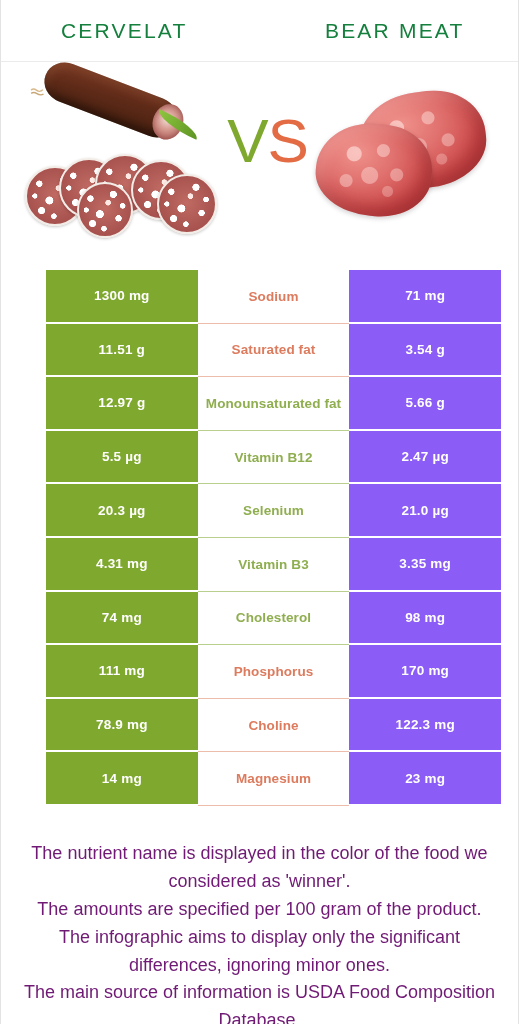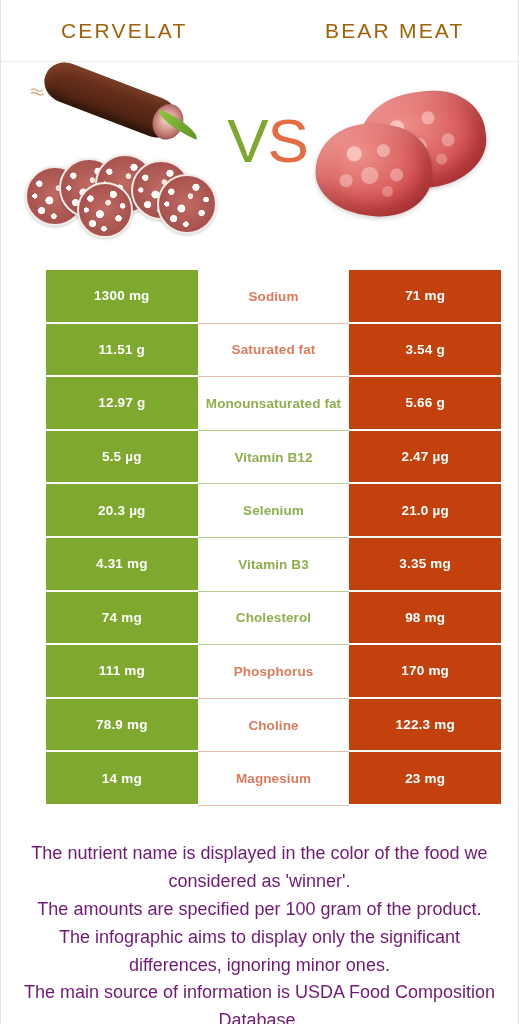--- a/index.html
+++ b/index.html
@@ -25,21 +25,21 @@
     display: flex;
     align-items: center;
     border-bottom: 1px solid #ebebeb;
     box-sizing: border-box;
   }
   .header-title {
     flex: 1 1 50%;
     text-align: center;
     font-size: 21px;
     letter-spacing: 2.2px;
-    color: #a16207;
+    color: #15803d;
     font-weight: 300;
     text-transform: uppercase;
     font-family: "Liberation Sans", sans-serif;
   }
   .header-title.left  { padding-right: 14px; }
   .header-title.right { padding-left: 10px; }
 
   
   .hero {
     position: relative;
@@ -176,21 +176,21 @@
     font-size: 13.5px;
   }
   .cell.value {
     width: 160px;
     color: #ffffff;
     font-weight: bold;
     border-bottom: 2px solid #ffffff;
     letter-spacing: .2px;
   }
   .cell.value.left  { background: #7FA82E; }
-  .cell.value.right { background: #c2410c; }
+  .cell.value.right { background: #8b5cf6; }
   .cell.label {
     width: 160px;
     background: #ffffff;
     font-weight: bold;
     font-size: 13.5px;
     letter-spacing: .1px;
     border-bottom: 1px solid transparent;
   }
   .cell.label.win-left  { color: #8FAE4F; border-bottom-color: #b9cf8d; }
   .cell.label.win-right { color: #DD7B5E; border-bottom-color: #eebcab; }

